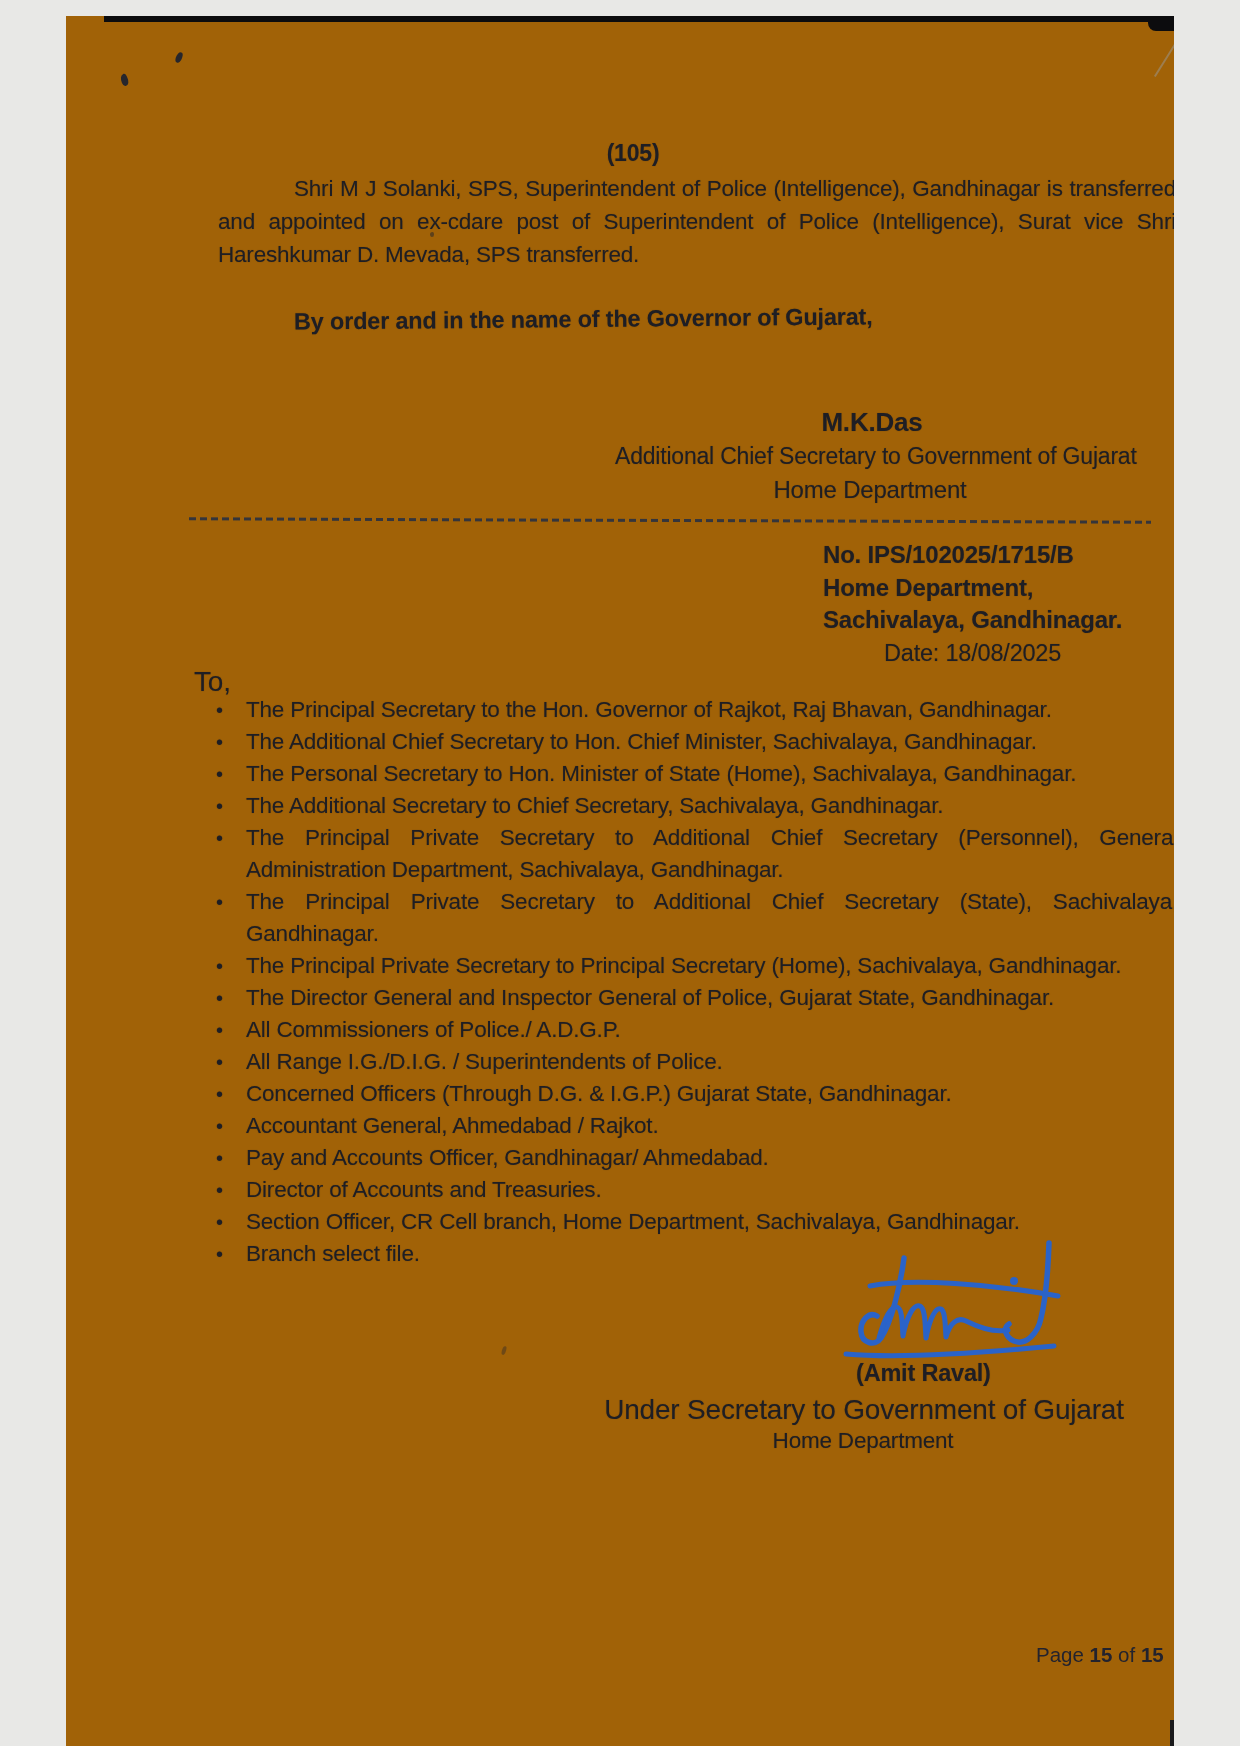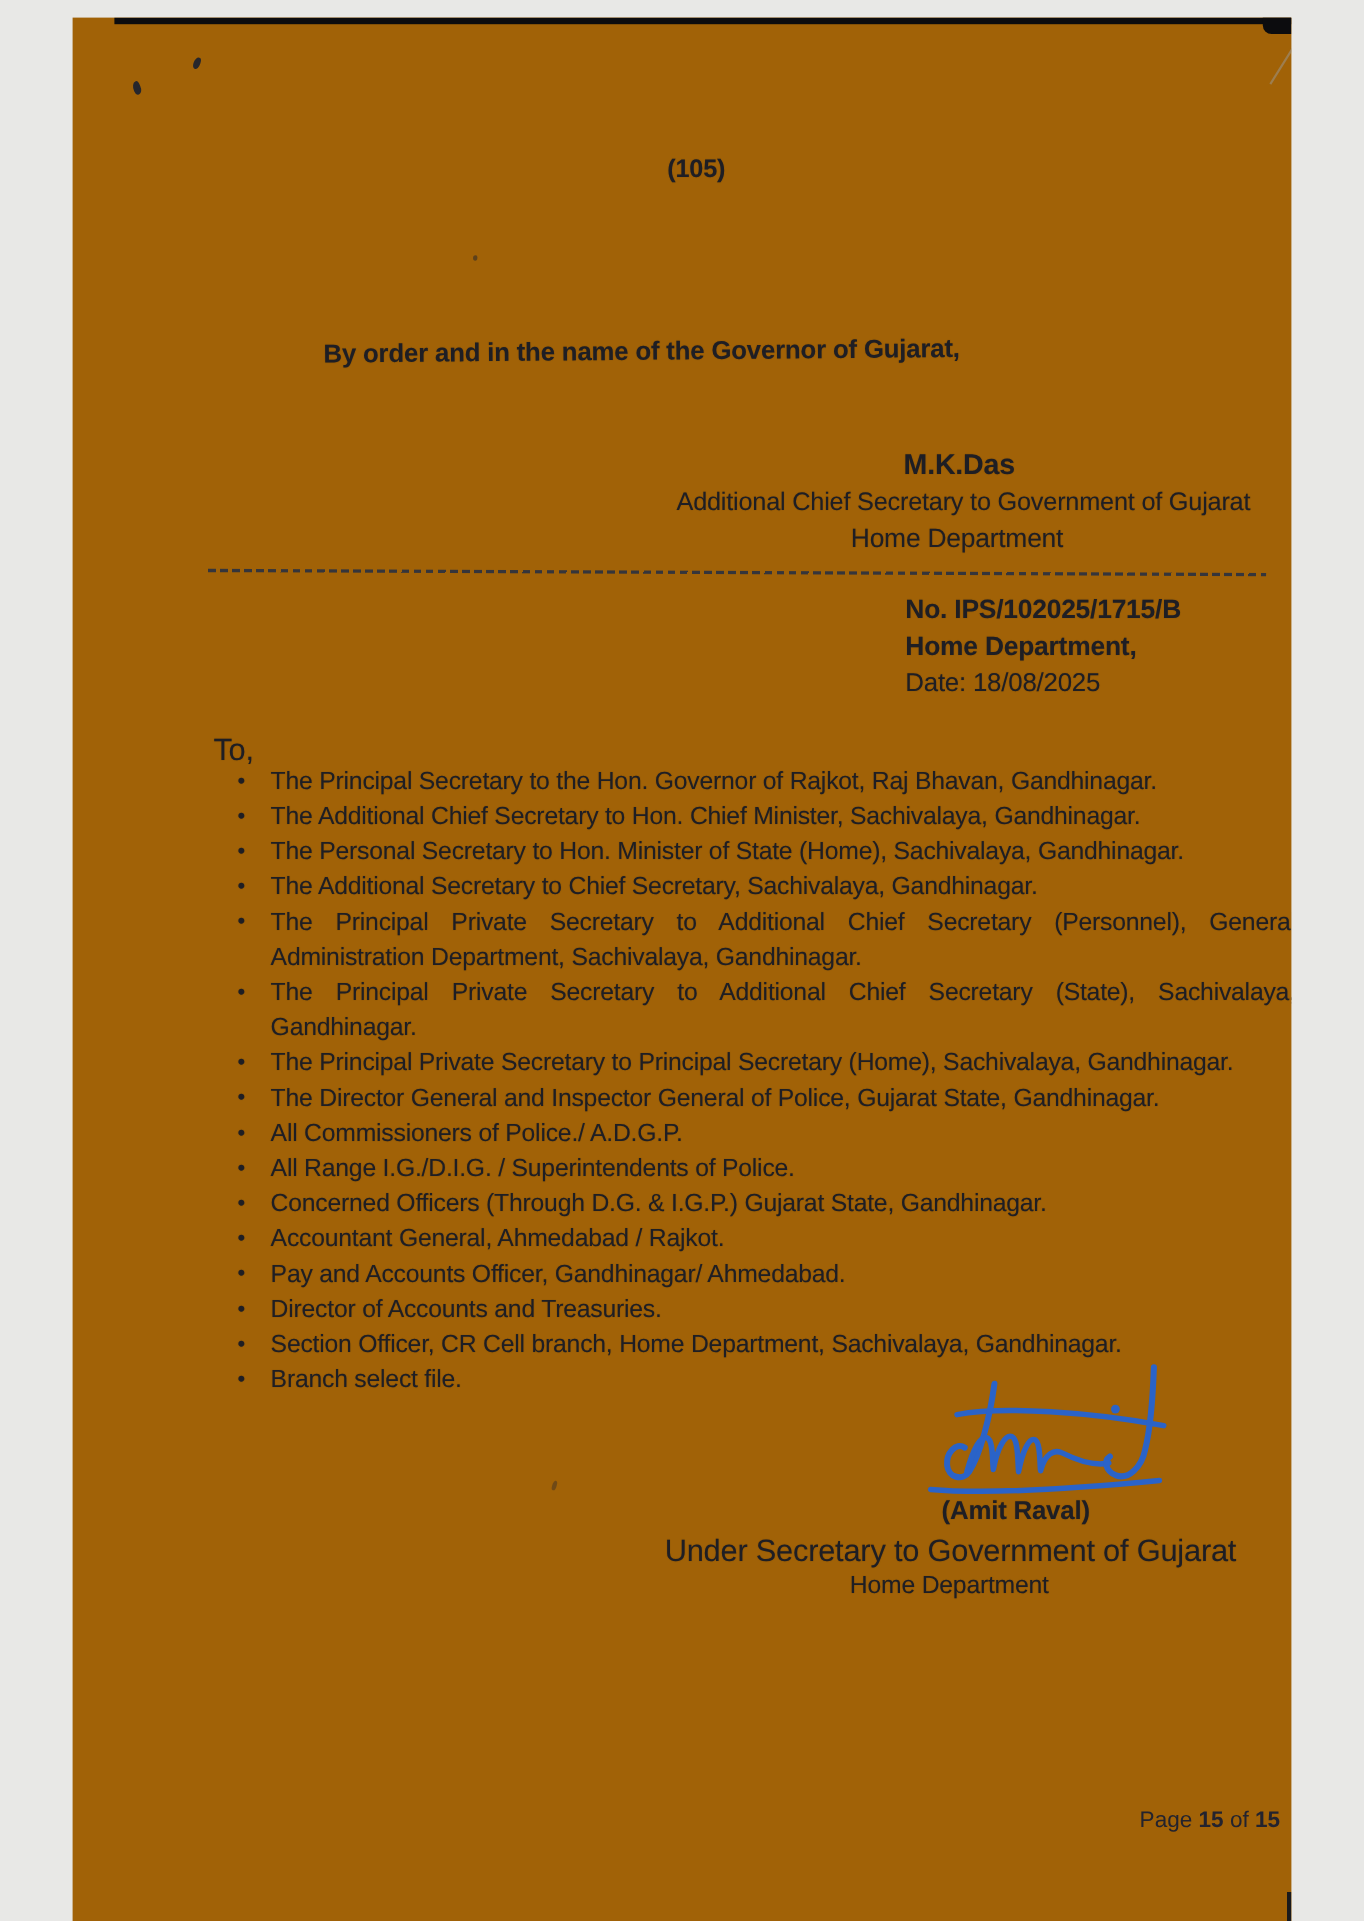--- a/index.html
+++ b/index.html
@@ -45,21 +45,21 @@
   .authority-dept{ left:804px; top:460px; font-size:24px; }
 
   .dashed-sep{
     left:123px; top:503px; width:962px; height:3px;
     background:repeating-linear-gradient(to right, #35353b 0 7px, transparent 7px 11px);
     transform:rotate(0.22deg);
   }
 
   .ref-block{ left:757px; top:523px; font-size:24px; line-height:32.5px; }
   .ref-block .ref-line{ font-weight:bold; white-space:nowrap; }
-  .ref-block .ref-date{ font-weight:normal; font-size:23.5px; }
+  .ref-block .ref-date{ font-weight:normal; font-size:23.5px;text-align:center; }
 
   .to-label{ left:128px; top:650px; font-size:28px; }
 
   .recipients{ left:150px; top:678px; width:962px; list-style:none; margin:0; padding:0; font-size:22.5px; line-height:32px; }
   .recip{ display:flex; align-items:flex-start; }
   .recip .bullet{ width:30px; flex:0 0 30px; font-size:20px; }
   .recip .recip-text{ flex:1; text-align:justify; }
 
   .signature-svg{ left:776px; top:1220px; }
   .sign-name{ left:790px; top:1344px; font-size:23.5px; white-space:nowrap; }
@@ -81,32 +81,34 @@
   <div class="abs scratch"></div>
   <div class="abs speck speck-1"></div>
   <div class="abs speck speck-2"></div>
   <div class="abs speck speck-3"></div>
   <div class="abs speck speck-4"></div>
   <div class="abs bottom-bar"></div>
   <div class="abs right-corner-sliver"></div>
 
   <div class="abs heading-105 center bold ink">(105)</div>
 
+  <div class="abs order-paragraph ink">Shri M J Solanki, SPS, Superintendent of Police (Intelligence), Gandhinagar is transferred and appointed on ex-cdare post of Superintendent of Police (Intelligence), Surat vice Shri Hareshkumar D. Mevada, SPS transferred.</div>
 
   <div class="abs by-order bold ink">By order and in the name of the Governor of Gujarat,</div>
 
   <div class="abs authority-name center bold ink">M.K.Das</div>
   <div class="abs authority-title ink">Additional Chief Secretary to Government of Gujarat</div>
   <div class="abs authority-dept center ink">Home Department</div>
 
   <div class="abs dashed-sep"></div>
 
   <div class="abs ref-block ink">
     <div class="ref-line">No. IPS/102025/1715/B</div>
     <div class="ref-line">Home Department,</div>
+    <div class="ref-line">Sachivalaya, Gandhinagar.</div>
     <div class="ref-line ref-date">Date: 18/08/2025</div>
   </div>
 
   <div class="abs to-label ink">To,</div>
 
   <ul class="abs recipients ink">
 
       <li class="recip">
         <span class="bullet">•</span>
         <span class="recip-text">The Principal Secretary to the Hon. Governor of Rajkot, Raj Bhavan, Gandhinagar.</span>

